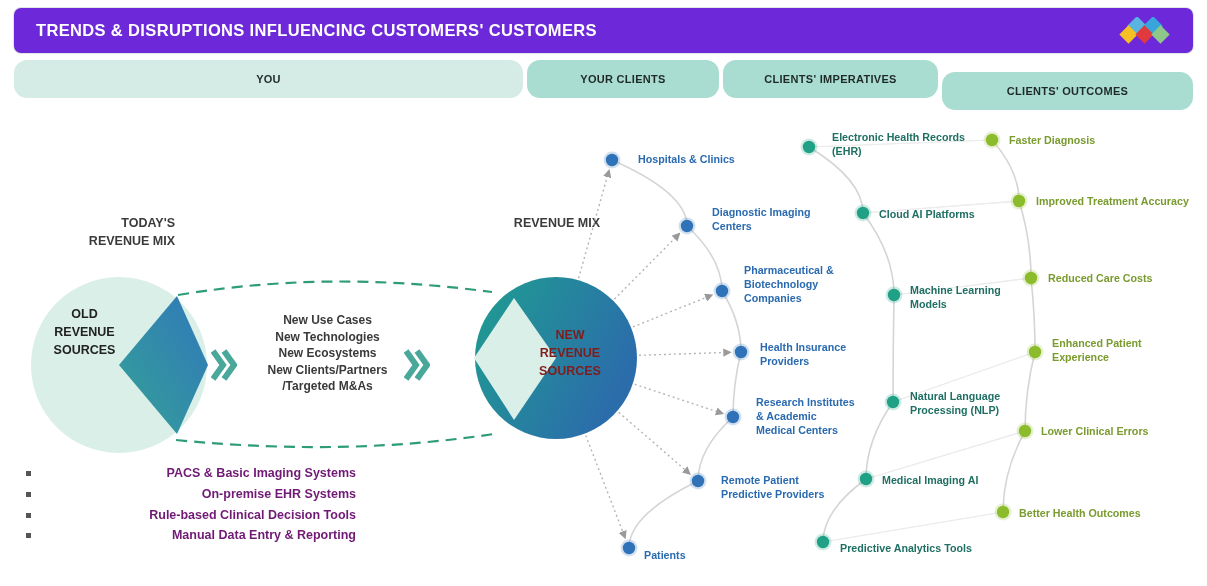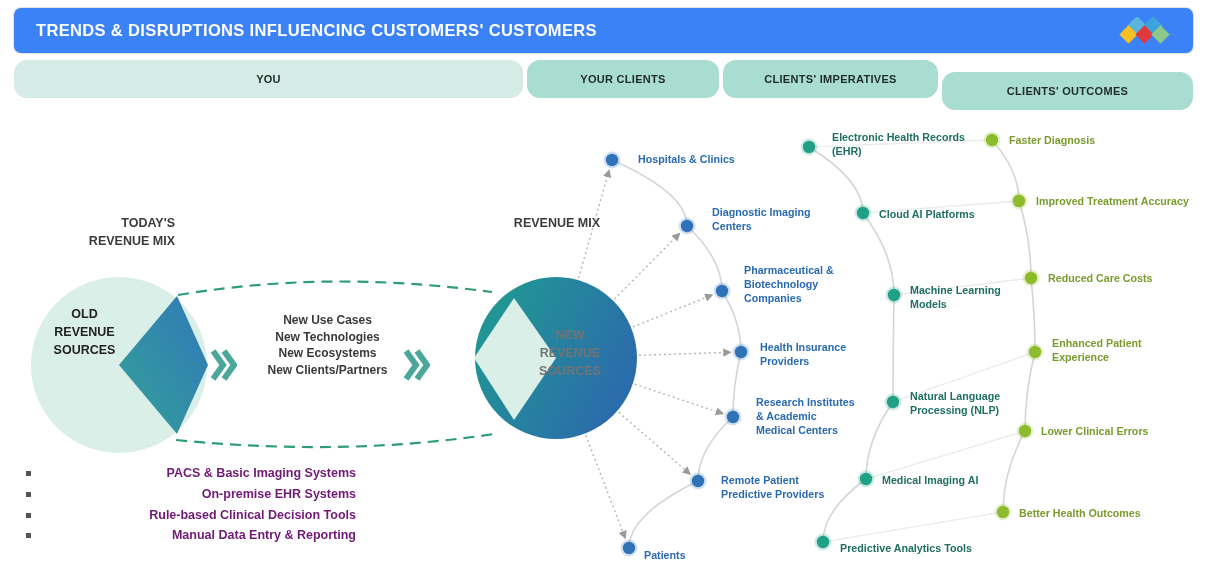--- a/index.html
+++ b/index.html
@@ -7,21 +7,21 @@
     width: 1207px; height: 586px;
     background: #ffffff;
     font-family: "Liberation Sans", sans-serif;
     overflow: hidden;
   }
   #stage { position: relative; width: 1207px; height: 586px; background:#fff; }
 
   
   .banner {
     position: absolute; left: 14px; top: 8px; width: 1179px; height: 45px;
-    background: #3b82f6; border-radius: 7px;
+    background: #6d28d9; border-radius: 7px;
     display: flex; align-items: center;
     box-shadow: 0 0 0 1px #dfe6e4;
   }
   .banner-title {
     color: #ffffff; font-size: 16.5px; font-weight: bold;
     letter-spacing: .35px; margin-left: 22px;
     font-family: "Liberation Sans", sans-serif;
   }
   .logo { position: absolute; right: 18px; top: 9px; width: 58px; height: 28px; }
 
@@ -49,21 +49,21 @@
   
   .circle-wrap { position: absolute; }
   .circle-wrap.old    { left: 30px;  top: 276px; width: 178px; height: 178px; }
   .circle-wrap.new    { left: 474px; top: 276px; width: 164px; height: 164px; }
 
   .circle-label {
     position: absolute; text-align: center; font-size: 12.5px;
     font-weight: bold; line-height: 1.42; pointer-events: none;
   }
   .circle-label.old { left: 32px; top: 306px; width: 105px; color: #222; }
-  .circle-label.new { left: 520px; top: 327px; width: 100px; color: #737373; }
+  .circle-label.new { left: 520px; top: 327px; width: 100px; color: #7f1d1d; }
 
   
   .transform-text {
     position: absolute; left: 240px; top: 312px; width: 175px;
     text-align: center; font-size: 12px; font-weight: bold;
     color: #3a3a3a; line-height: 1.38;
   }
   .chev { position: absolute; width: 26px; height: 34px; }
   .chev.c1 { left: 211px; top: 348px; }
   .chev.c2 { left: 404px; top: 348px; }
@@ -155,20 +155,21 @@
     <div>NEW</div>
     <div>REVENUE</div>
     <div>SOURCES</div>
   </div>
 
   <div class="transform-text">
     <div>New Use Cases</div>
     <div>New Technologies</div>
     <div>New Ecosystems</div>
     <div>New Clients/Partners</div>
+    <div>/Targeted M&amp;As</div>
   </div>
   <svg class="chev c1" viewBox="0 0 26 34">
     <path d="M 2 3 L 12 17 L 2 31" fill="none" stroke="#4aa89a" stroke-width="6" stroke-linejoin="miter"></path>
     <path d="M 13 3 L 23 17 L 13 31" fill="none" stroke="#4aa89a" stroke-width="6" stroke-linejoin="miter"></path>
   </svg>
   <svg class="chev c2" viewBox="0 0 26 34">
     <path d="M 2 3 L 12 17 L 2 31" fill="none" stroke="#4aa89a" stroke-width="6" stroke-linejoin="miter"></path>
     <path d="M 13 3 L 23 17 L 13 31" fill="none" stroke="#4aa89a" stroke-width="6" stroke-linejoin="miter"></path>
   </svg>
 

